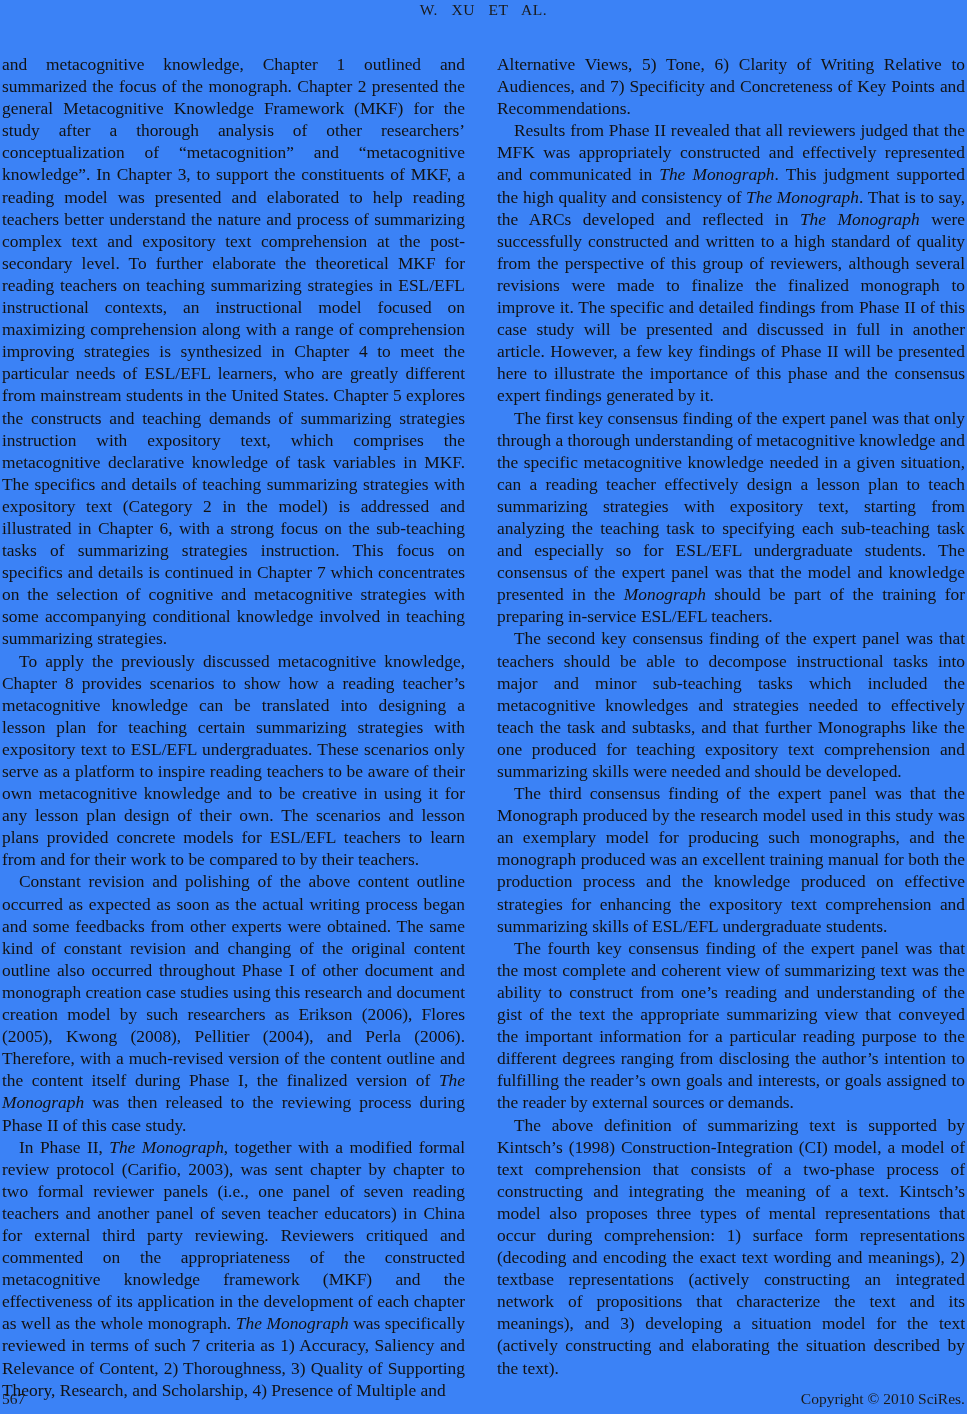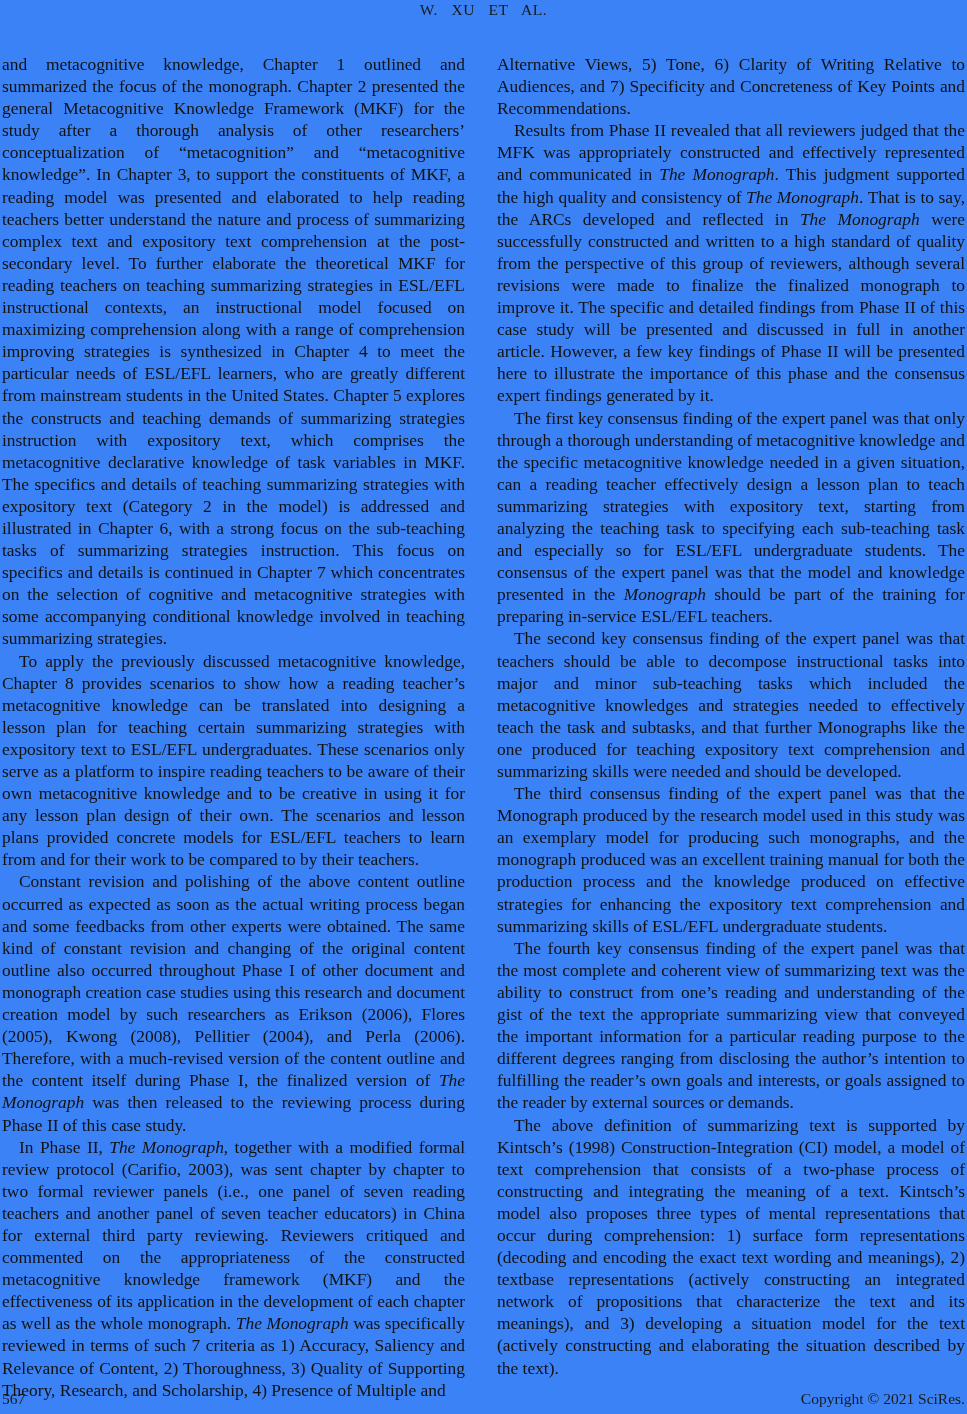--- a/index.html
+++ b/index.html
@@ -78,16 +78,16 @@
         <p class="para indent">The first key consensus finding of the expert panel was that only through a thorough understanding of metacognitive knowledge and the specific metacognitive knowledge needed in a given situation, can a reading teacher effectively design a lesson plan to teach summarizing strategies with expository text, starting from analyzing the teaching task to specifying each sub-teaching task and especially so for ESL/EFL undergraduate students. The consensus of the expert panel was that the model and knowledge presented in the <i>Monograph</i> should be part of the training for preparing in-service ESL/EFL teachers.</p>
         <p class="para indent">The second key consensus finding of the expert panel was that teachers should be able to decompose instructional tasks into major and minor sub-teaching tasks which included the metacognitive knowledges and strategies needed to effectively teach the task and subtasks, and that further Monographs like the one produced for teaching expository text comprehension and summarizing skills were needed and should be developed.</p>
         <p class="para indent">The third consensus finding of the expert panel was that the Monograph produced by the research model used in this study was an exemplary model for producing such monographs, and the monograph produced was an excellent training manual for both the production process and the knowledge produced on effective strategies for enhancing the expository text comprehension and summarizing skills of ESL/EFL undergraduate students.</p>
         <p class="para indent">The fourth key consensus finding of the expert panel was that the most complete and coherent view of summarizing text was the ability to construct from one’s reading and understanding of the gist of the text the appropriate summarizing view that conveyed the important information for a particular reading purpose to the different degrees ranging from disclosing the author’s intention to fulfilling the reader’s own goals and interests, or goals assigned to the reader by external sources or demands.</p>
         <p class="para indent">The above definition of summarizing text is supported by Kintsch’s (1998) Construction-Integration (CI) model, a model of text comprehension that consists of a two-phase process of constructing and integrating the meaning of a text. Kintsch’s model also proposes three types of mental representations that occur during comprehension: 1) surface form representations (decoding and encoding the exact text wording and meanings), 2) textbase representations (actively constructing an integrated network of propositions that characterize the text and its meanings), and 3) developing a situation model for the text (actively constructing and elaborating the situation described by the text).</p>
       </div>
   </div>
 
   <div class="footer">
     <span>567</span>
-    <span>Copyright © 2021 SciRes.</span>
+    <span>Copyright © 2010 SciRes.</span>
   </div>
 
 </div>
 
 </body></html>

